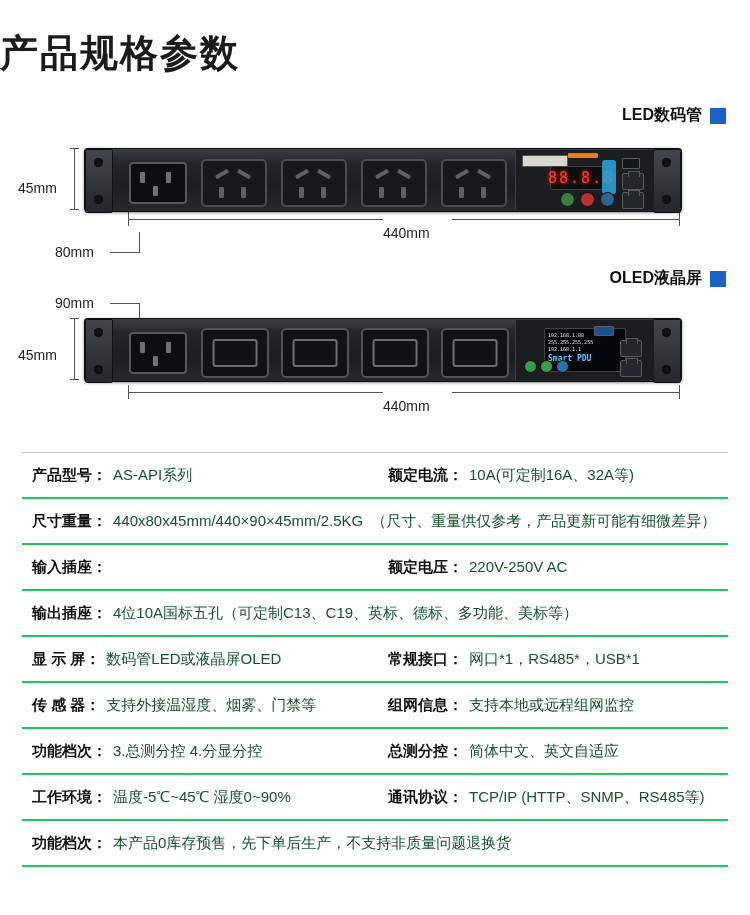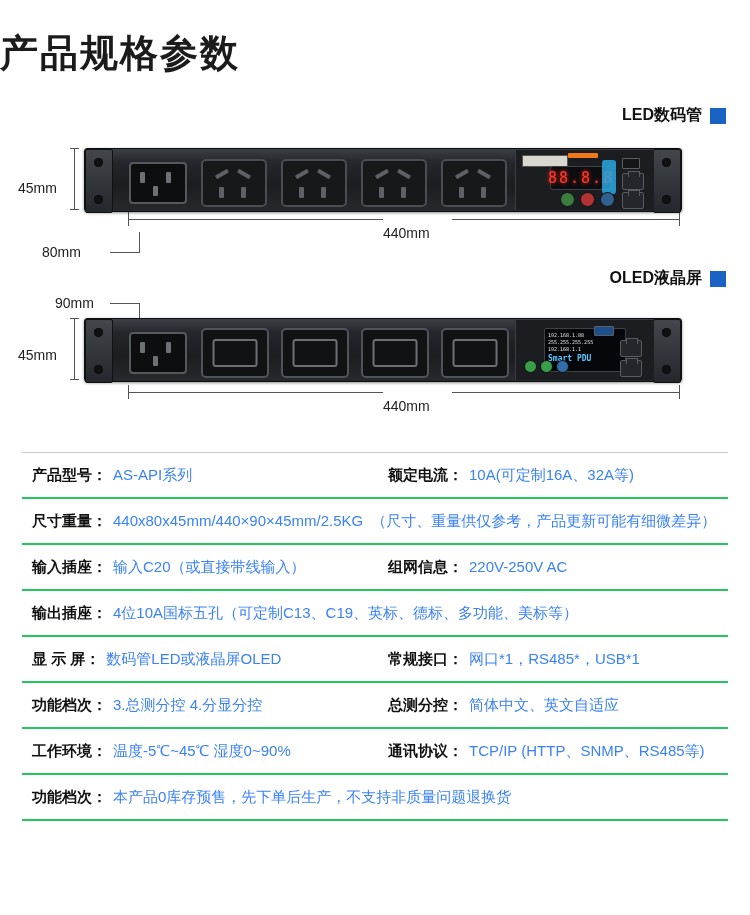--- a/index.html
+++ b/index.html
@@ -244,38 +244,38 @@
   .cell.left { width: 356px; }
   .cell.right { width: 350px; }
   .cell.full { width: 706px; }
   .k {
     font-weight: bold;
     color: #111;
     white-space: nowrap;
     margin-right: 6px;
   }
   .v {
-    color: #3b82f6;
+    color: #14532d;
   }
 </style>
 </head>
 <body>
 
 <div class="page">
 
   <div class="page-title">产品规格参数</div>
 
   <div class="sec-label" style="top:105px;">
     <span>LED数码管</span>
     <span class="sq"></span>
   </div>
 
   <div class="figure" style="left:0;top:120px;width:750px;height:145px;">
 
-    <div class="dim-text" style="left:42px;top:124px;">80mm</div>
+    <div class="dim-text" style="left:55px;top:124px;">80mm</div>
     <div class="dim-line" style="left:110px;top:132px;width:30px;height:1px;"></div>
     <div class="dim-line" style="left:139px;top:112px;width:1px;height:20px;"></div>
 
     <div class="dim-text" style="left:18px;top:60px;">45mm</div>
     <div class="dim-line" style="left:74px;top:28px;width:1px;height:62px;"></div>
     <div class="dim-line" style="left:70px;top:28px;width:9px;height:1px;"></div>
     <div class="dim-line" style="left:70px;top:89px;width:9px;height:1px;"></div>
 
     <div class="dim-text" style="left:383px;top:105px;">440mm</div>
     <div class="dim-line" style="left:128px;top:99px;width:255px;height:1px;"></div>
@@ -423,24 +423,23 @@
       <div class="cell full">
         <span class="k">尺寸重量：</span>
         <span class="v">440x80x45mm/440×90×45mm/2.5KG</span>
         <span class="v small" style="margin-left:8px;">（尺寸、重量供仅参考，产品更新可能有细微差异）</span>
       </div>
     </div>
 
     <div class="spec-row">
       <div class="cell left">
         <span class="k">输入插座：</span>
-        <span class="v">输入C20（或直接带线输入）</span>
       </div>
       <div class="cell right">
-        <span class="k">组网信息：</span>
+        <span class="k">额定电压：</span>
         <span class="v">220V-250V AC</span>
       </div>
     </div>
 
     <div class="spec-row">
       <div class="cell full">
         <span class="k">输出插座：</span>
         <span class="v">4位10A国标五孔（可定制C13、C19、英标、德标、多功能、美标等）</span>
       </div>
     </div>
@@ -449,20 +448,30 @@
       <div class="cell left">
         <span class="k">显 示 屏：</span>
         <span class="v">数码管LED或液晶屏OLED</span>
       </div>
       <div class="cell right">
         <span class="k">常规接口：</span>
         <span class="v">网口*1，RS485*，USB*1</span>
       </div>
     </div>
 
+    <div class="spec-row">
+      <div class="cell left">
+        <span class="k">传 感 器：</span>
+        <span class="v">支持外接温湿度、烟雾、门禁等</span>
+      </div>
+      <div class="cell right">
+        <span class="k">组网信息：</span>
+        <span class="v">支持本地或远程组网监控</span>
+      </div>
+    </div>
 
     <div class="spec-row">
       <div class="cell left">
         <span class="k">功能档次：</span>
         <span class="v">3.总测分控 4.分显分控</span>
       </div>
       <div class="cell right">
         <span class="k">总测分控：</span>
         <span class="v">简体中文、英文自适应</span>
       </div>

